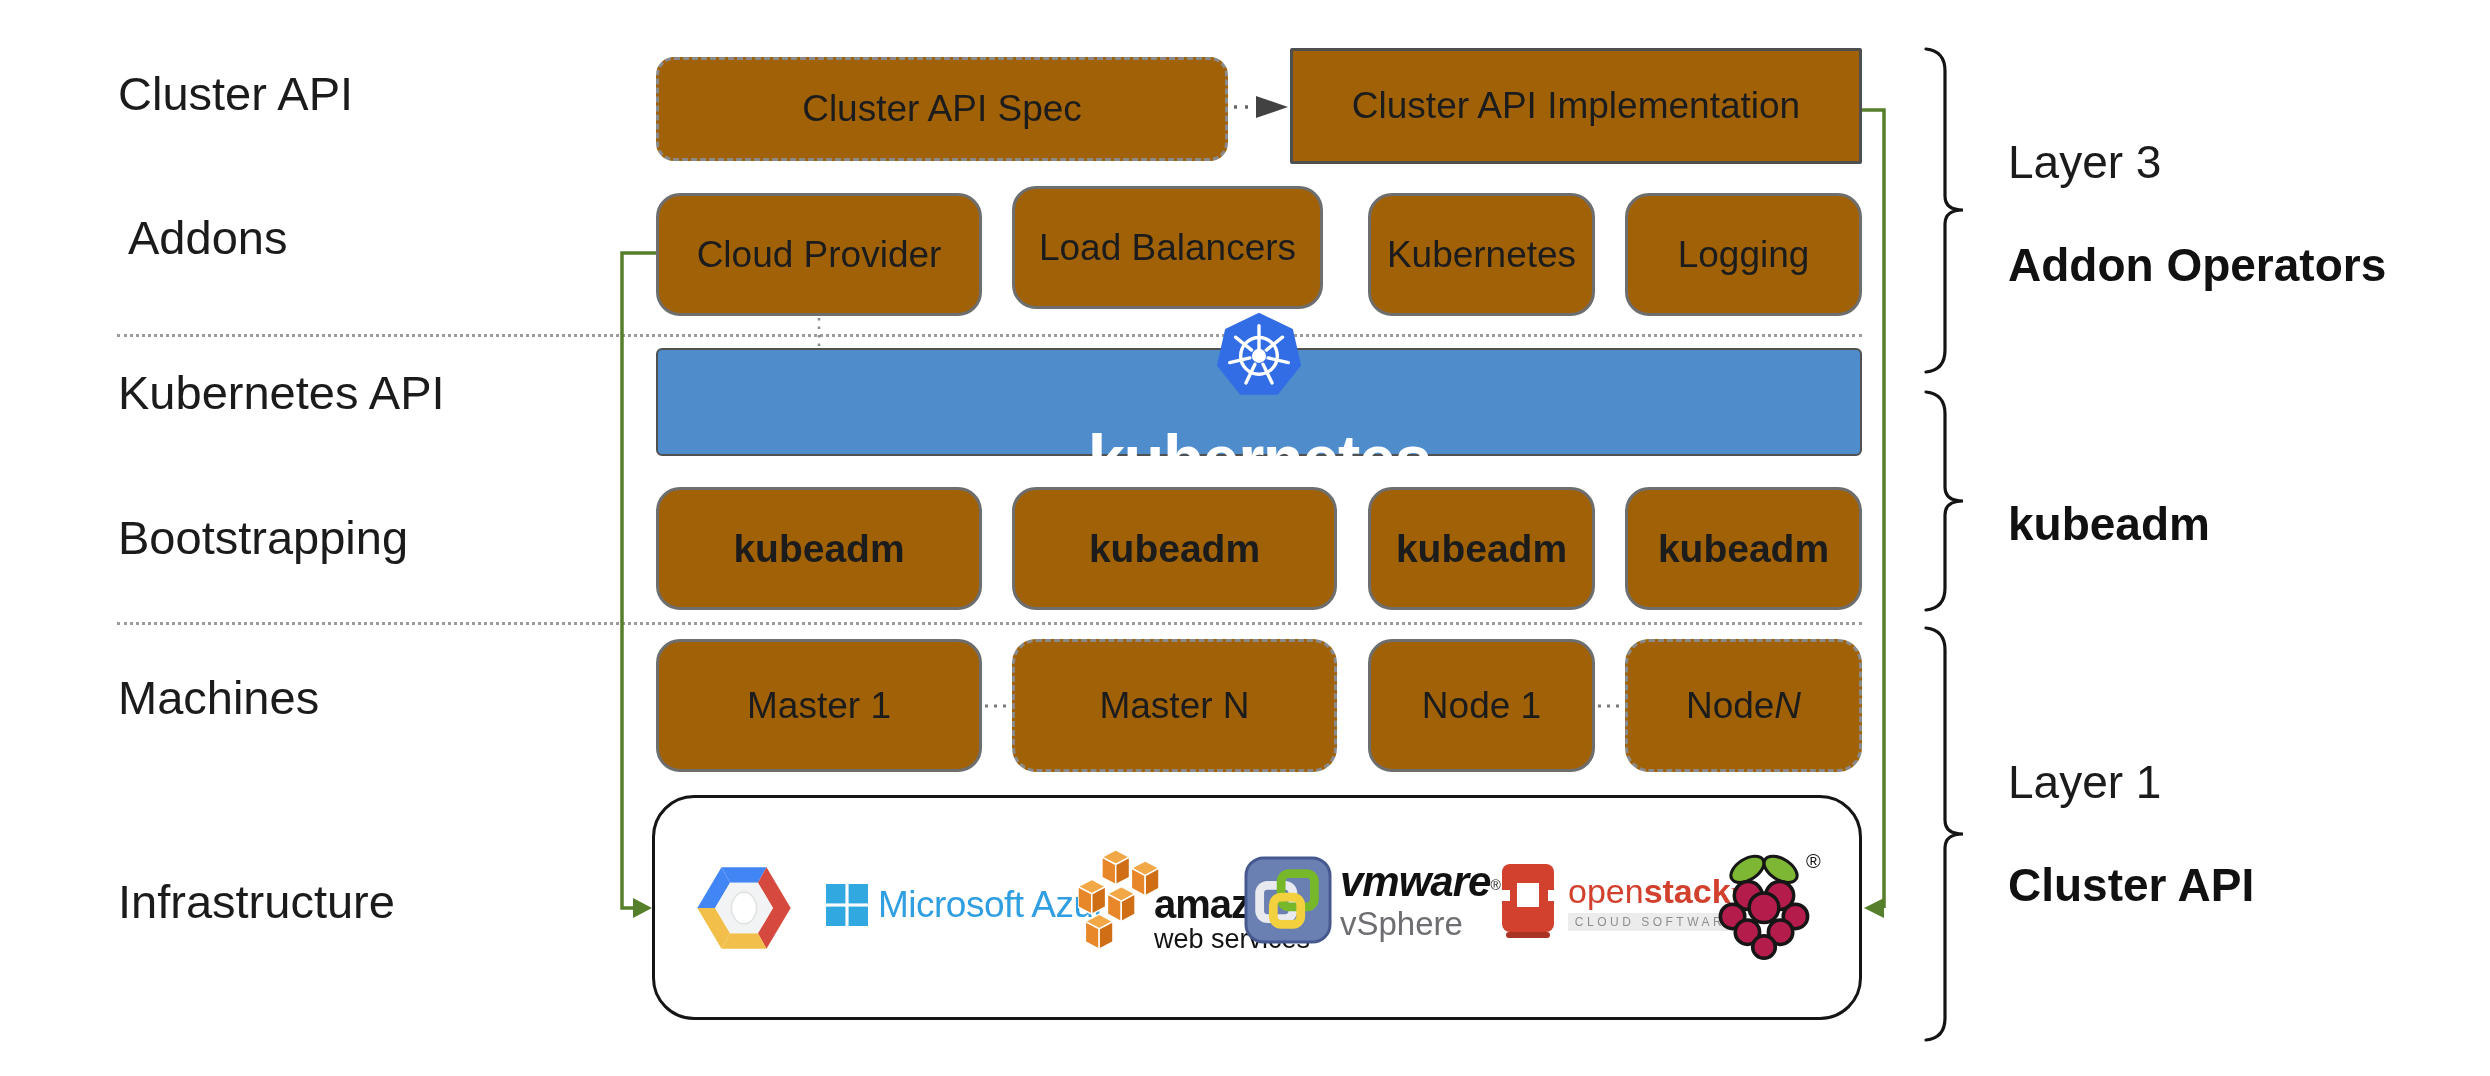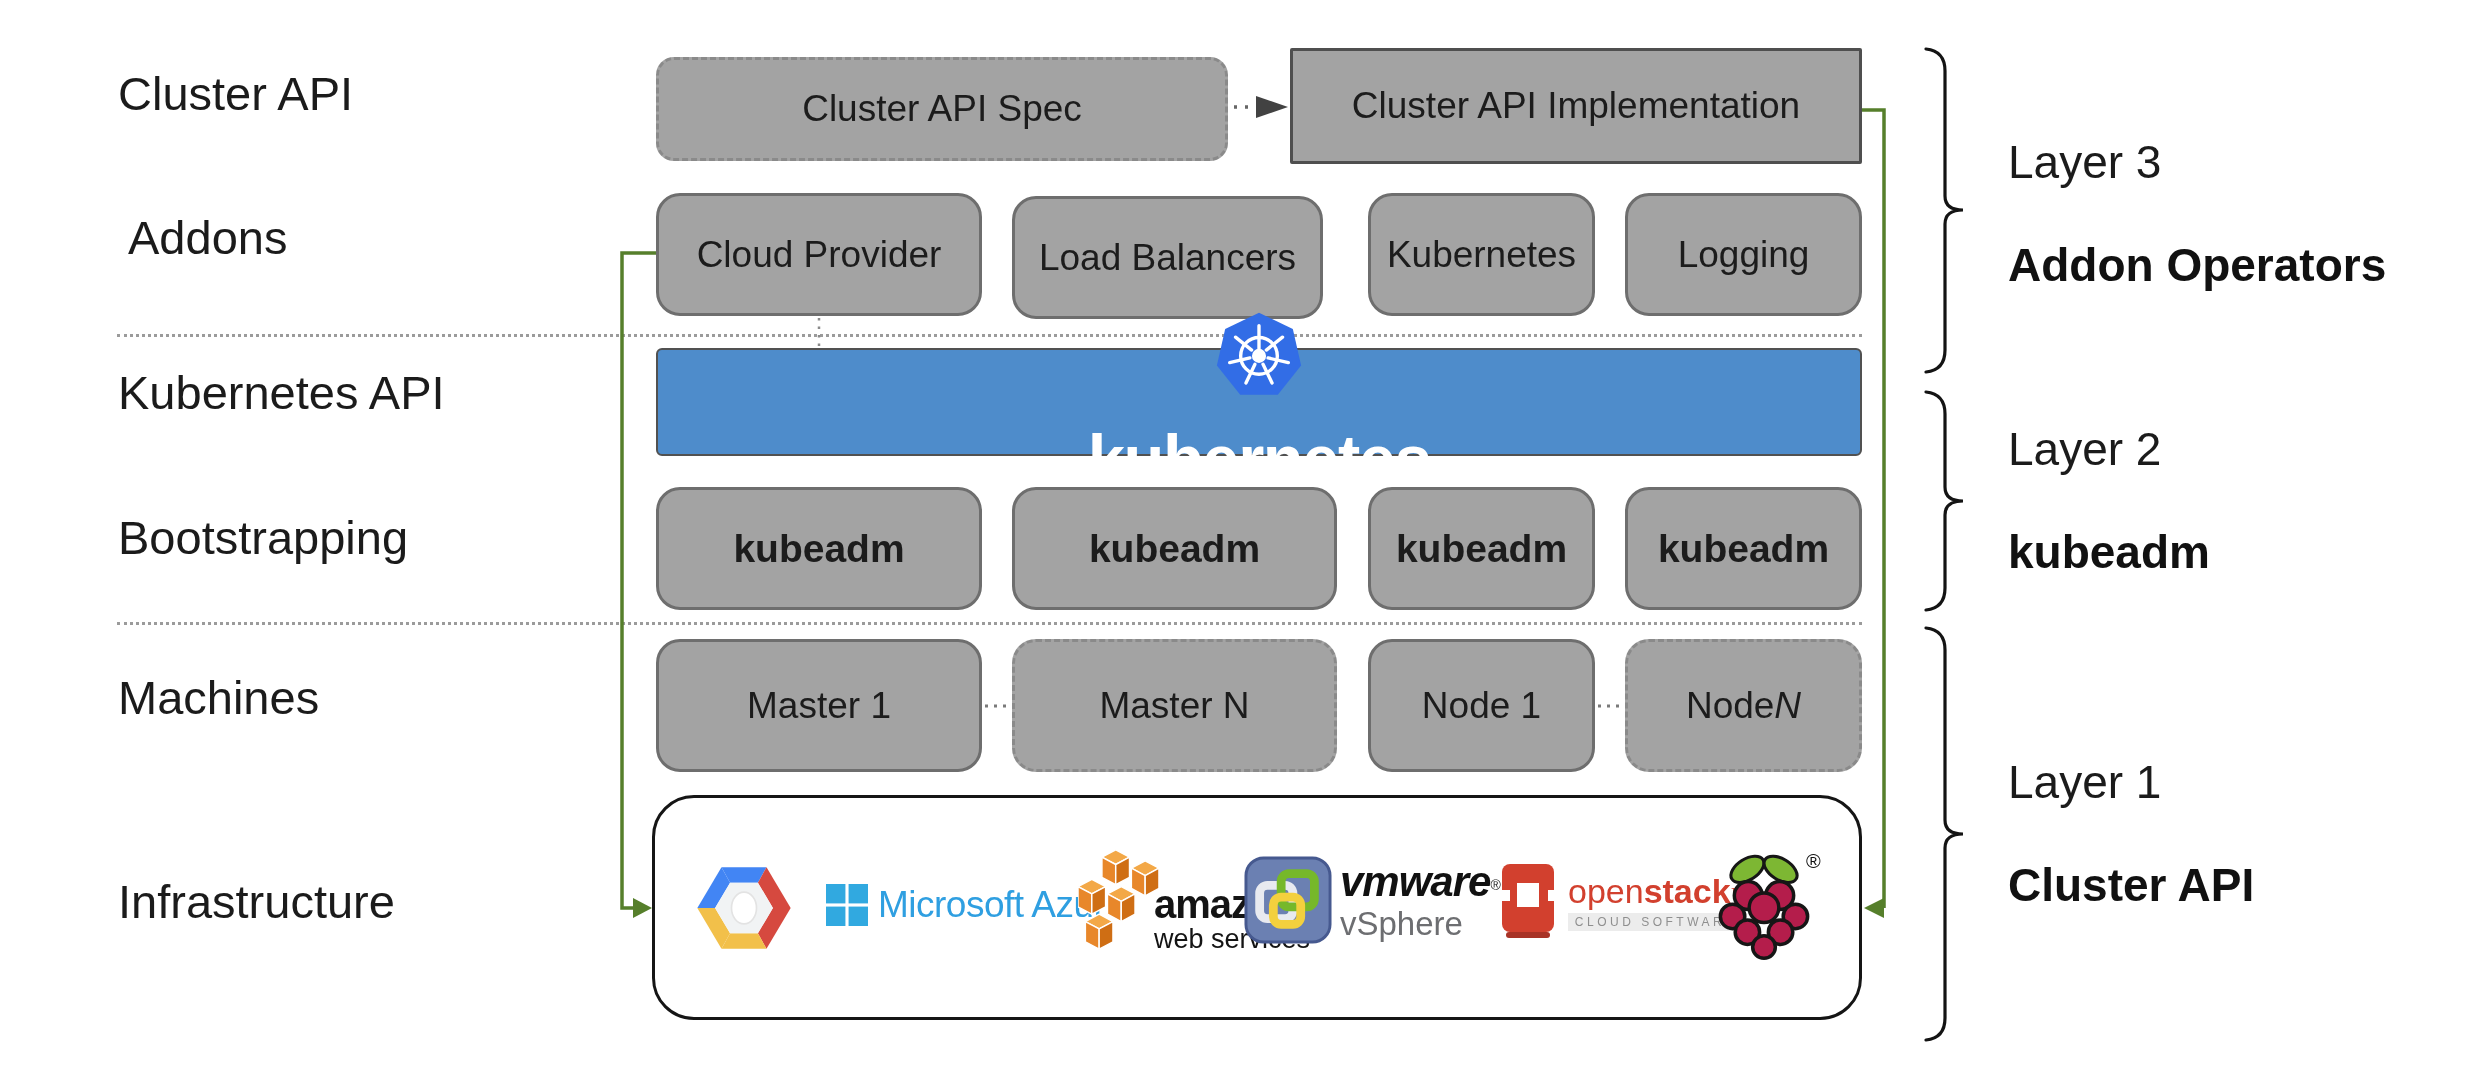--- a/index.html
+++ b/index.html
@@ -5,21 +5,21 @@
   html,body{margin:0;padding:0;background:#fff;}
   .stage{
     position:relative;width:2490px;height:1076px;background:#ffffff;overflow:hidden;
     font-family:"Liberation Sans", sans-serif;color:#1c1c1c;
   }
   .rowlabel{
     position:absolute;transform:translateY(-50%);
     font-size:47px;color:#1b1b1b;white-space:nowrap;
   }
   .box{
-    position:absolute;box-sizing:border-box;background:#a3a3a3;
+    position:absolute;box-sizing:border-box;background:#a16207;
     border:3px solid #6e6e6e;border-radius:24px;
     display:flex;align-items:center;justify-content:center;
     font-size:37px;color:#1c1c1c;white-space:nowrap;
   }
   .box.dashed{border:3px dashed #8a8a8a;}
   .box.dark{border-color:#4f4f4f;}
   .box.bold{font-weight:bold;font-size:39px;}
   .box .it{font-style:italic;}
   .sep{
     position:absolute;height:0;border-top:3px dotted #9b9b9b;
@@ -69,21 +69,21 @@
   <div class="rowlabel" style="left:128px;top:237px">Addons</div>
   <div class="rowlabel" style="left:118px;top:392px">Kubernetes API</div>
   <div class="rowlabel" style="left:118px;top:537px">Bootstrapping</div>
   <div class="rowlabel" style="left:118px;top:697px">Machines</div>
   <div class="rowlabel" style="left:118px;top:901px">Infrastructure</div>
 
   <div class="box dashed" style="left:656px;top:57px;width:572px;height:104px;border-radius:18px">Cluster API Spec</div>
   <div class="box dark" style="left:1290px;top:48px;width:572px;height:116px;border-radius:2px">Cluster API Implementation</div>
 
   <div class="box" style="left:656px;top:193px;width:326px;height:123px">Cloud Provider</div>
-  <div class="box" style="left:1012px;top:196px;width:311px;height:123px">Load Balancers</div>
+  <div class="box" style="left:1012px;top:186px;width:311px;height:123px">Load Balancers</div>
   <div class="box" style="left:1368px;top:193px;width:227px;height:123px">Kubernetes</div>
   <div class="box" style="left:1625px;top:193px;width:237px;height:123px">Logging</div>
 
   <div class="sep" style="left:117px;top:334px;width:1745px"></div>
   <div class="sep" style="left:117px;top:622px;width:1745px"></div>
 
   <div class="banner">
     <span style="display:flex">
       <svg width="94" height="94" viewBox="0 0 100 100">
         <polygon points="50,6 86,23.3 94.8,62.2 70,93.4 30,93.4 5.2,62.2 14,23.3" fill="#326de6"></polygon>
@@ -237,21 +237,20 @@
       </g>
     </svg>
     <span class="rpi-reg" style="left:90px;top:8px">®</span>
   </div>
 
   <div class="layerlabel" style="top:214px">
     <div class="t">Layer 3</div>
     <div class="n">Addon Operators</div>
   </div>
   <div class="layerlabel" style="top:501px">
-    <div class="t">Layer 2</div>
     <div class="n">kubeadm</div>
   </div>
   <div class="layerlabel" style="top:834px">
     <div class="t">Layer 1</div>
     <div class="n">Cluster API</div>
   </div>
 
   <svg class="overlay" width="2490" height="1076" viewBox="0 0 2490 1076">
 
     <g>

